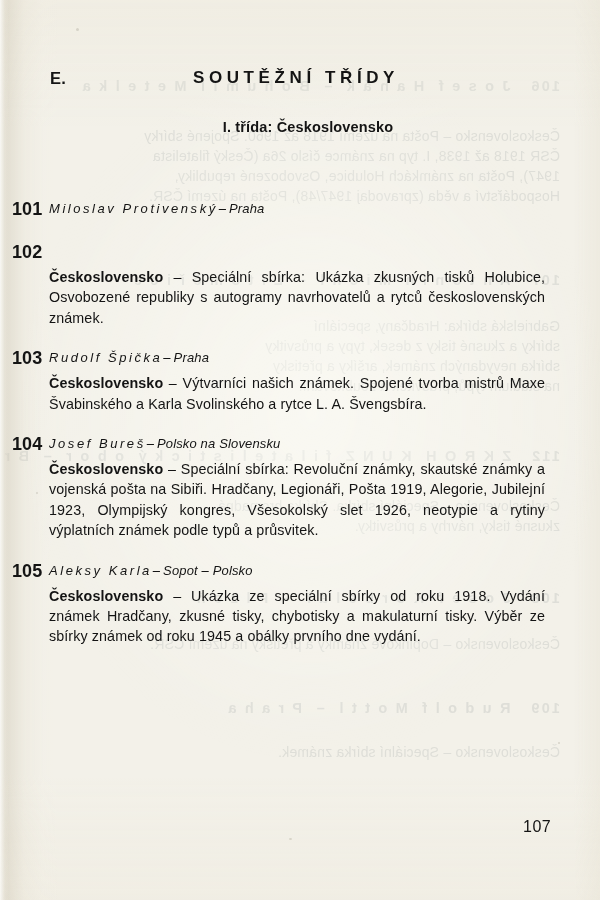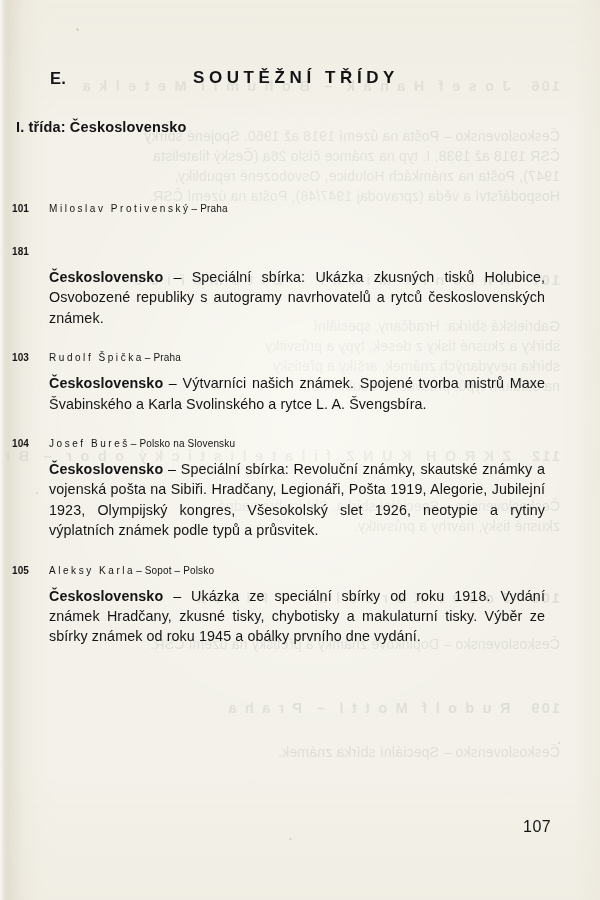--- a/index.html
+++ b/index.html
@@ -121,20 +121,21 @@
     font-size: 17px;
     font-weight: 700;
     letter-spacing: 4.6px;
     line-height: 20px;
   }
   .sub-title {
     position: absolute;
     left: 0;
     top: 118px;
     width: 600px;
+    text-align: center;
     padding-left: 16px;
     box-sizing: border-box;
     font-size: 14.5px;
     font-weight: 700;
     letter-spacing: 0.15px;
     line-height: 18px;
   }
 
   
   .entries {
@@ -150,32 +151,33 @@
   .entry-head {
     position: relative;
     height: 24px;
     margin-bottom: 2px;
   }
   .entry-num {
     position: absolute;
     left: 12px;
     top: 1px;
     width: 34px;
-    font-size: 10px;
+    font-size: 18px;
     font-weight: 700;
     letter-spacing: 0.1px;
     line-height: 20px;
   }
   .entry-person {
     position: absolute;
     left: 49px;
     top: 1px;
-    font-size: 10px;
+    font-size: 13px;
     line-height: 20px;
     white-space: nowrap;
+    font-style: italic;
   }
   .entry-person .pname {
     letter-spacing: 2.55px;
     font-weight: 400;
   }
   .entry-person .pdash {
     letter-spacing: 0;
     padding: 0 3px 0 1px;
   }
   .entry-person .pplace {
@@ -269,21 +271,21 @@
         <div class="entry-head">
           <span class="entry-num">101</span>
           <span class="entry-person">
             <span class="pname">Miloslav Protivenský</span><span class="pdash">–</span><span class="pplace">Praha</span>
           </span>
         </div>
       </div>
 
       <div class="entry">
         <div class="entry-head">
-          <span class="entry-num">181</span>
+          <span class="entry-num">102</span>
         </div>
         <p class="entry-body"><span class="country">Československo</span><span> – </span><span>Speciální sbírka: Ukázka zkusných tisků Holubice, Osvobozené republiky s autogramy navrhovatelů a rytců československých známek.</span></p>
       </div>
 
       <div class="entry">
         <div class="entry-head">
           <span class="entry-num">103</span>
           <span class="entry-person">
             <span class="pname">Rudolf Špička</span><span class="pdash">–</span><span class="pplace">Praha</span>
           </span>

